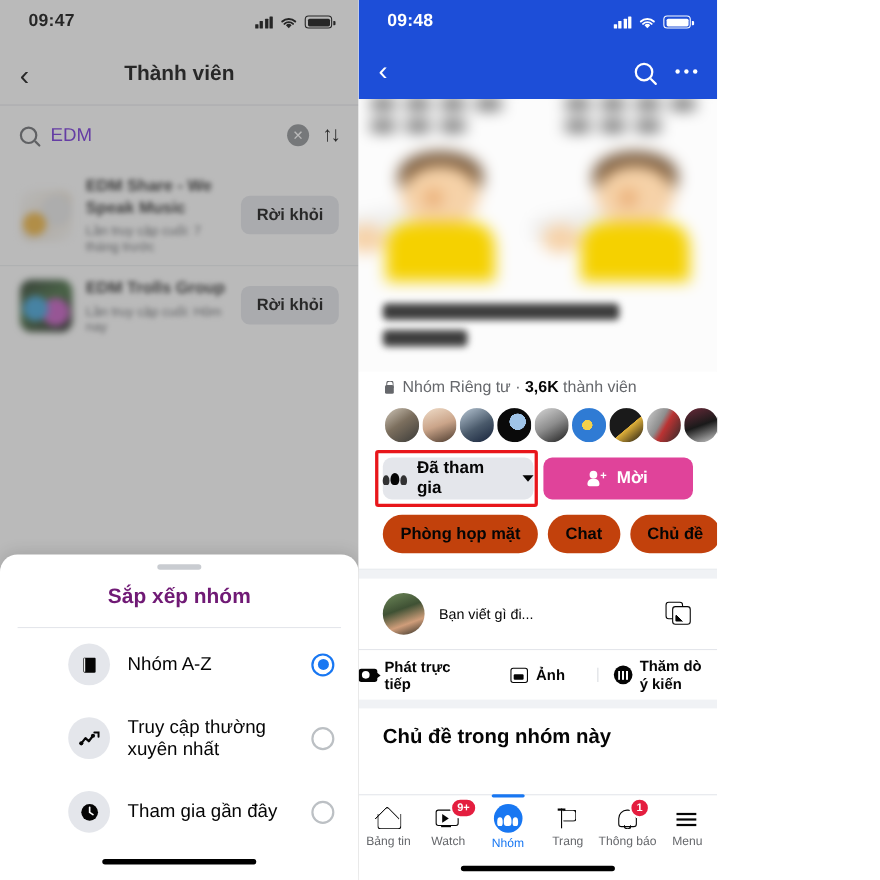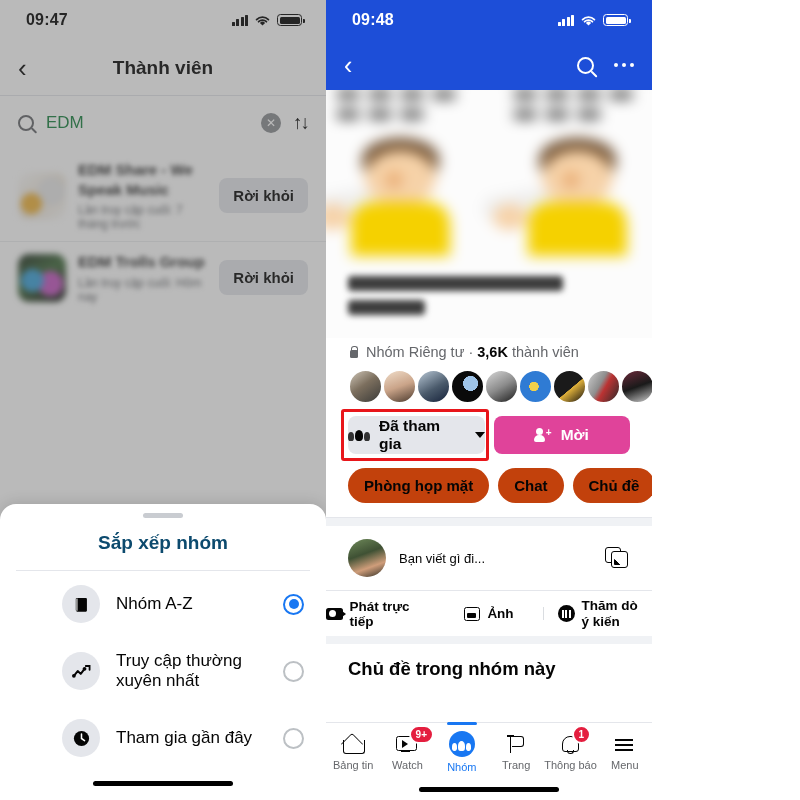--- a/index.html
+++ b/index.html
@@ -50,21 +50,21 @@
     font-size: 19px; font-weight: bold; color: #050505;
   }
 
   .searchrow {
     height: 54px; display: flex; align-items: center;
     padding: 0 18px; gap: 12px;
   }
   .search-wrap { flex: 1; display: flex; align-items: center; gap: 12px; }
   .mag { width: 16px; height: 16px; border: 2px solid #65676b; border-radius: 50%; position: relative; flex: none; }
   .mag::after { content:""; position:absolute; width:2px; height:7px; background:#65676b; transform: rotate(-45deg); right:-3px; bottom:-5px; border-radius:1px; }
-  .search-val { font-size: 17px; color: #15803d; }
+  .search-val { font-size: 17px; color: #6d28d9; }
   .clear-btn {
     width: 20px; height: 20px; border-radius: 50%; background: #8a8d91;
     color:#fff; font-size: 12px; display:flex; align-items:center; justify-content:center;
     flex:none; font-weight: 500;
   }
   .sort-ico { font-size: 19px; color:#050505; letter-spacing: -2px; font-weight: bold; }
 
   .glist { padding: 0 0 0 0; }
   .grow { display: flex; align-items: center; gap: 12px; padding: 10px 18px; min-height: 64px; }
   .grow + .grow { border-top: 1px solid #eceef0; margin-left: 0; }
@@ -85,21 +85,21 @@
     font-size: 15px; font-weight: bold; color:#050505; flex:none;
   }
 
   
   .sheet {
     position: absolute; left: 0; right: 0; bottom: 0; z-index: 60;
     background:#fff; border-radius: 16px 16px 0 0; padding-bottom: 8px;
     box-shadow: 0 -2px 14px rgba(0,0,0,.12);
   }
   .grabber { width: 40px; height: 5px; border-radius: 3px; background:#c9ccd1; margin: 9px auto 0; }
-  .sheet-title { text-align:center; font-size: 19px; font-weight: bold; color:#0c4a6e; padding: 14px 0 16px; }
+  .sheet-title { text-align:center; font-size: 19px; font-weight: bold; color:#701a75; padding: 14px 0 16px; }
   .sheet-sep { height:1px; background:#e4e6eb; margin: 0 16px; }
   .opt { display:flex; align-items:center; gap: 16px; padding: 14px 22px; margin-left: 40px; }
   .opt-ico {
     width: 38px; height: 38px; border-radius: 50%; background:#e4e6eb;
     display:flex; align-items:center; justify-content:center; flex:none;
   }
   .opt-label { flex:1; font-size: 17px; color:#050505; }
   .radio { width: 21px; height: 21px; border-radius:50%; border: 2px solid #bcc0c4; flex:none; }
   .radio.on { border-color:#1877f2; position:relative; }
   .radio.on::after { content:""; position:absolute; inset:3.5px; border-radius:50%; background:#1877f2; }

